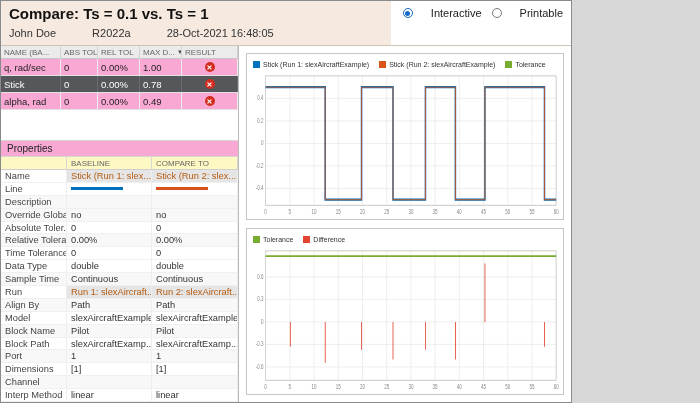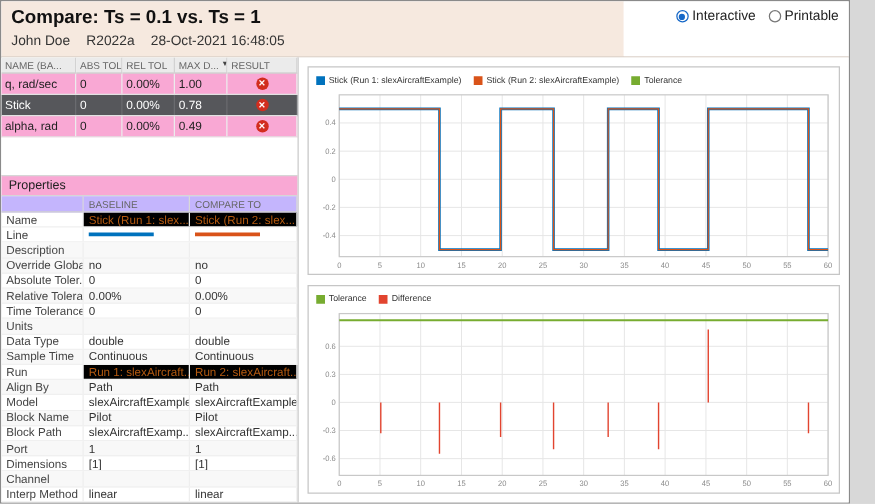--- a/index.html
+++ b/index.html
@@ -1,26 +1,26 @@
 <!DOCTYPE html>
 <html><head>
 <meta charset="utf-8">
 <style>
   html,body{margin:0;padding:0;background:#d8d8d8;}
-  .app{width:680px;height:403px;background:#fff;border:1px solid #8a8a8a;box-sizing:border-box;
+  .app{width:572px;height:403px;background:#fff;border:1px solid #8a8a8a;box-sizing:border-box;
        display:flex;flex-direction:column;font-family:"Liberation Sans",sans-serif;overflow:hidden;position:relative;}
 
   
   .header{flex:0 0 44px;display:flex;border-bottom:1px solid #cfc2b6;}
   .header-left{flex:1;background:#f6e9df;padding:4px 8px;box-sizing:border-box;overflow:hidden;}
   .title{font-size:15px;font-weight:bold;color:#111;white-space:nowrap;}
-  .meta{font-size:11px;color:#333;margin-top:5px;display:flex;gap:13px;white-space:nowrap;}
+  .meta{font-size:11px;color:#333;margin-top:5px;display:flex;gap:36px;white-space:nowrap;}
   .header-right{flex:0 0 180px;background:#fff;display:flex;justify-content:flex-end;align-items:flex-start;
                 gap:10px;padding:6px 8px 0 0;box-sizing:border-box;}
-  .radio-opt{display:flex;align-items:center;gap:3px;font-size:11px;color:#222;cursor:default;}
+  .radio-opt{display:flex;align-items:center;gap:18px;font-size:11px;color:#222;cursor:default;}
   .radio{width:10px;height:10px;border:1px solid #777;border-radius:50%;box-sizing:border-box;position:relative;background:#fff;flex:0 0 10px;}
   .radio.sel{border-color:#1668c8;}
   .radio.sel::after{content:"";position:absolute;left:1.5px;top:1.5px;right:1.5px;bottom:1.5px;border-radius:50%;background:#1668c8;}
 
   
   .main{flex:1;display:flex;min-height:0;}
   .left{flex:0 0 237px;width:237px;border-right:1px solid #b9b9b9;display:flex;flex-direction:column;overflow:hidden;background:#fff;}
   .right{flex:1;display:flex;flex-direction:column;gap:8px;padding:7px;min-width:0;background:#fff;}
 
   
@@ -36,29 +36,29 @@
   .srow.sel .scell{color:#fff;border-right-color:#6a6b6f;}
   .scell.result{justify-content:center;padding:1px;}
   .failicon{width:10px;height:10px;border-radius:50%;background:#d22d1e;color:#fff;font-size:7px;font-weight:bold;
             display:flex;align-items:center;justify-content:center;line-height:1;}
   .spacer{height:30px;flex:0 0 30px;background:#fff;}
 
   
   #props-title{background:#f9a8d4;border-top:1px solid #d6d6d6;border-bottom:1px solid #d6d6d6;
                font-size:10px;color:#222;padding:2px 6px;flex:0 0 auto;}
   #props-head{display:grid;grid-template-columns:66px 85px 1fr;}
-  .phcell{background:#c4b5fd;font-size:8px;color:#666;padding:2px 4px;border-right:1px solid #d8d8d8;
+  .phcell{background:#fef9c3;font-size:8px;color:#666;padding:2px 4px;border-right:1px solid #d8d8d8;
           border-bottom:1px solid #cfcfcf;height:13px;box-sizing:border-box;overflow:hidden;white-space:nowrap;}
   #props-body{flex:1;min-height:0;display:flex;flex-direction:column;overflow:hidden;}
   .prow{flex:1;display:grid;grid-template-columns:66px 85px 1fr;border-bottom:1px solid #f0f0f0;min-height:0;}
   .prow.alt{background:#f8f8f8;}
   .pcell{font-size:9.3px;color:#333;padding:0 4px;border-right:1px solid #eee;overflow:hidden;white-space:nowrap;
          box-sizing:border-box;display:flex;align-items:center;}
   .pcell.plabel{color:#444;}
-  .pcell.hl{background:#000000;color:#b55a10;}
+  .pcell.hl{background:#e5e5e5;color:#b55a10;}
   .lineswatch{display:inline-block;width:52px;height:3px;}
 
   
   .chart{flex:1;border:1px solid #c6c6c6;display:flex;flex-direction:column;min-height:0;padding:1px 2px 2px;background:#fff;}
   .legend{display:flex;gap:10px;padding:3px 4px 1px;align-items:center;flex:0 0 12px;}
   .litem{display:flex;align-items:center;gap:3px;font-size:7px;color:#333;white-space:nowrap;}
   .lsq{width:7px;height:7px;flex:0 0 7px;}
   .plot{flex:1;min-height:0;}
   .plot svg{display:block;width:100%;height:100%;}
 </style>
@@ -177,25 +177,20 @@
           </div>
           <div class="prow alt">
             <div class="pcell plabel">Relative Tolera...</div>
             <div class="pcell">0.00%</div>
             <div class="pcell">0.00%</div>
           </div>
           <div class="prow">
             <div class="pcell plabel">Time Tolerance</div>
             <div class="pcell">0</div>
             <div class="pcell">0</div>
-          </div>
-          <div class="prow alt">
-            <div class="pcell plabel">Units</div>
-            <div class="pcell"></div>
-            <div class="pcell"></div>
           </div>
           <div class="prow">
             <div class="pcell plabel">Data Type</div>
             <div class="pcell">double</div>
             <div class="pcell">double</div>
           </div>
           <div class="prow alt">
             <div class="pcell plabel">Sample Time</div>
             <div class="pcell">Continuous</div>
             <div class="pcell">Continuous</div>

